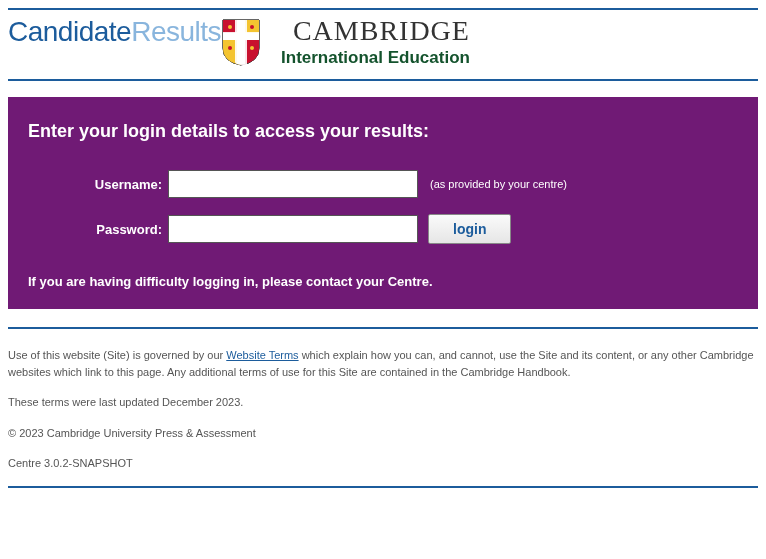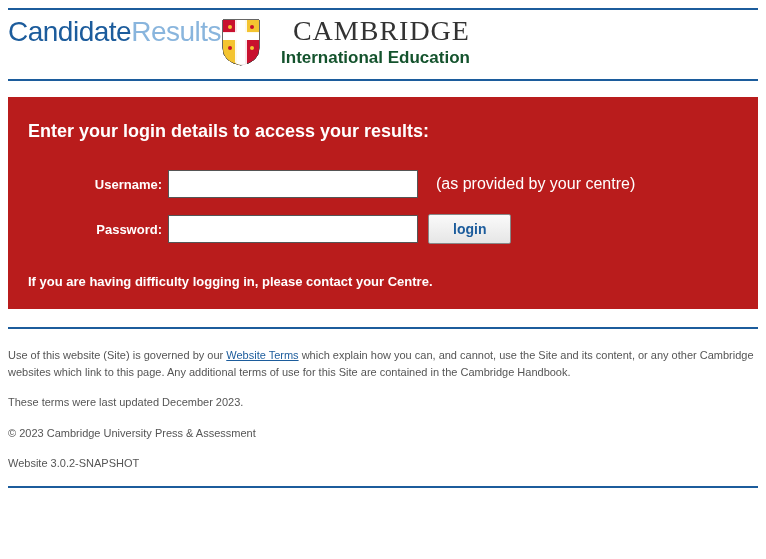--- a/index.html
+++ b/index.html
@@ -63,21 +63,21 @@
       font-size: 17px;
       color: #14532d;
       font-weight: bold;
       margin-top: 2px;
     }
     .header-divider {
       height: 2px;
       background: #1c5c9c;
     }
     .login-box {
-      background: #b91c1c;
+      background: #701a75;
       color: #fff;
       margin-top: 16px;
       padding: 24px 20px 20px 20px;
     }
     .login-heading {
       font-size: 18px;
       font-weight: bold;
       margin-bottom: 28px;
     }
     .form-row {
@@ -94,22 +94,22 @@
     }
     .form-input {
       width: 250px;
       height: 28px;
       padding: 2px 6px;
       border: 1px solid #555;
       background: #fff;
       font-size: 13px;
     }
     .form-hint {
-      margin-left: 18px;
-      font-size: 16px;
+      margin-left: 12px;
+      font-size: 11px;
       color: #fff;
     }
     .login-btn {
       background: linear-gradient(to bottom, #fafafa, #e6e6e6);
       border: 1px solid #888;
       color: #1c5c9c;
       font-weight: bold;
       font-size: 14px;
       padding: 6px 24px;
       margin-left: 10px;
@@ -202,17 +202,17 @@
   </div>
 
   <div class="section-divider"></div>
 
   <div class="footer">
     <p>
       <span>Use of this website (Site) is governed by our </span><a>Website Terms</a><span> which explain how you can, and cannot, use the Site and its content, or any other Cambridge websites which link to this page. Any additional terms of use for this Site are contained in the Cambridge Handbook.</span>
     </p>
     <p>These terms were last updated December 2023.</p>
     <p>© 2023 Cambridge University Press &amp; Assessment</p>
-    <p>Website 3.0.2-SNAPSHOT</p>
+    <p>Centre 3.0.2-SNAPSHOT</p>
   </div>
 
   <div class="bottom-border"></div>
 </div>
 
 </body></html>

